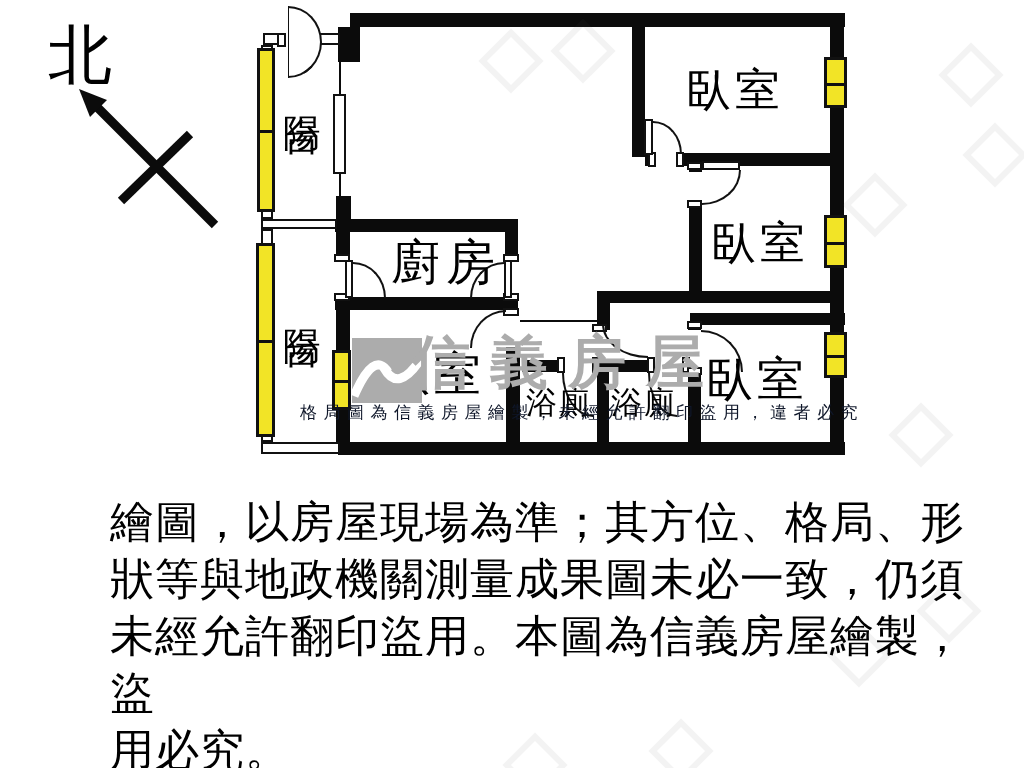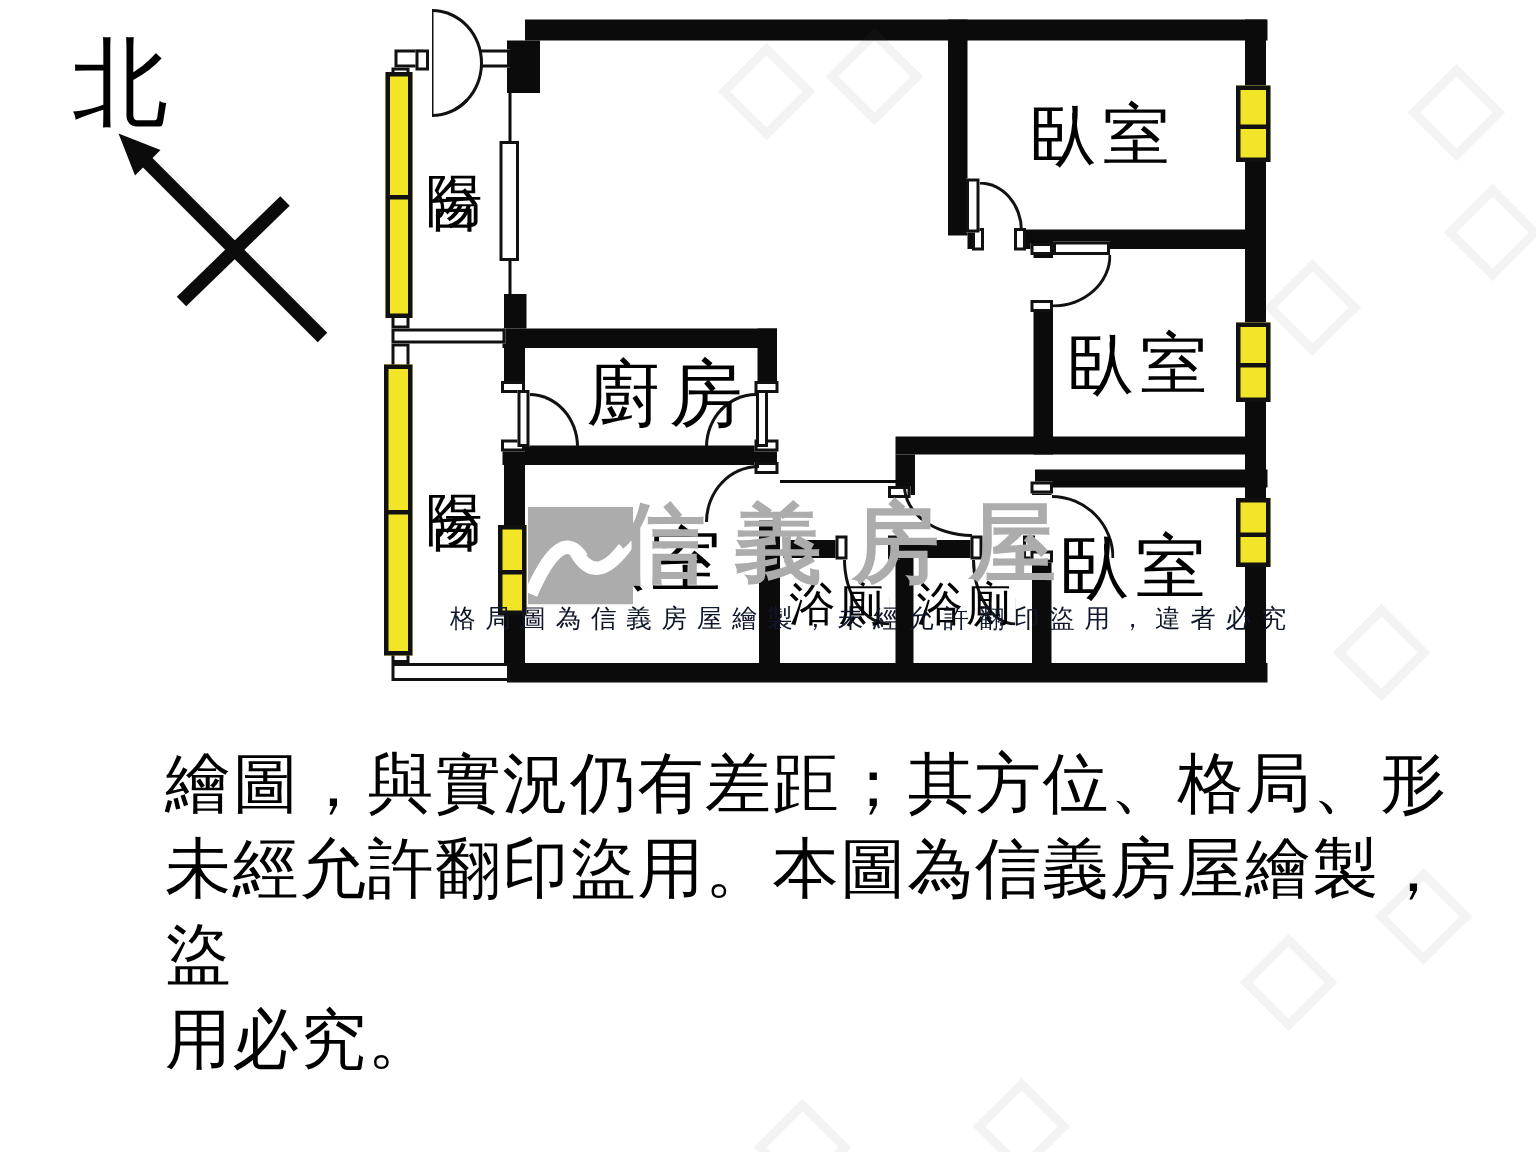--- a/index.html
+++ b/index.html
@@ -165,18 +165,19 @@
   <div class="dia" style="left:948px;top:52px;"></div>
   <div class="dia" style="left:972px;top:132px;"></div>
   <div class="dia" style="left:852px;top:182px;"></div>
   <div class="dia" style="left:898px;top:412px;"></div>
   <div class="dia" style="left:926px;top:588px;"></div>
   <div class="dia" style="left:836px;top:632px;"></div>
   <div class="dia" style="left:658px;top:728px;"></div>
   <div class="dia" style="left:512px;top:742px;"></div>
 
   <div id="disclaimer">
-    <div>繪圖，與實況仍有差距；其方位、格局、形</div>
+    <div>繪圖，以房屋現場為準；其方位、格局、形</div>
+    <div>狀等與地政機關測量成果圖未必一致，仍須</div>
     <div>未經允許翻印盜用。本圖為信義房屋繪製，盜</div>
     <div>用必究。</div>
   </div>
 
 </div>
 
 </body></html>

